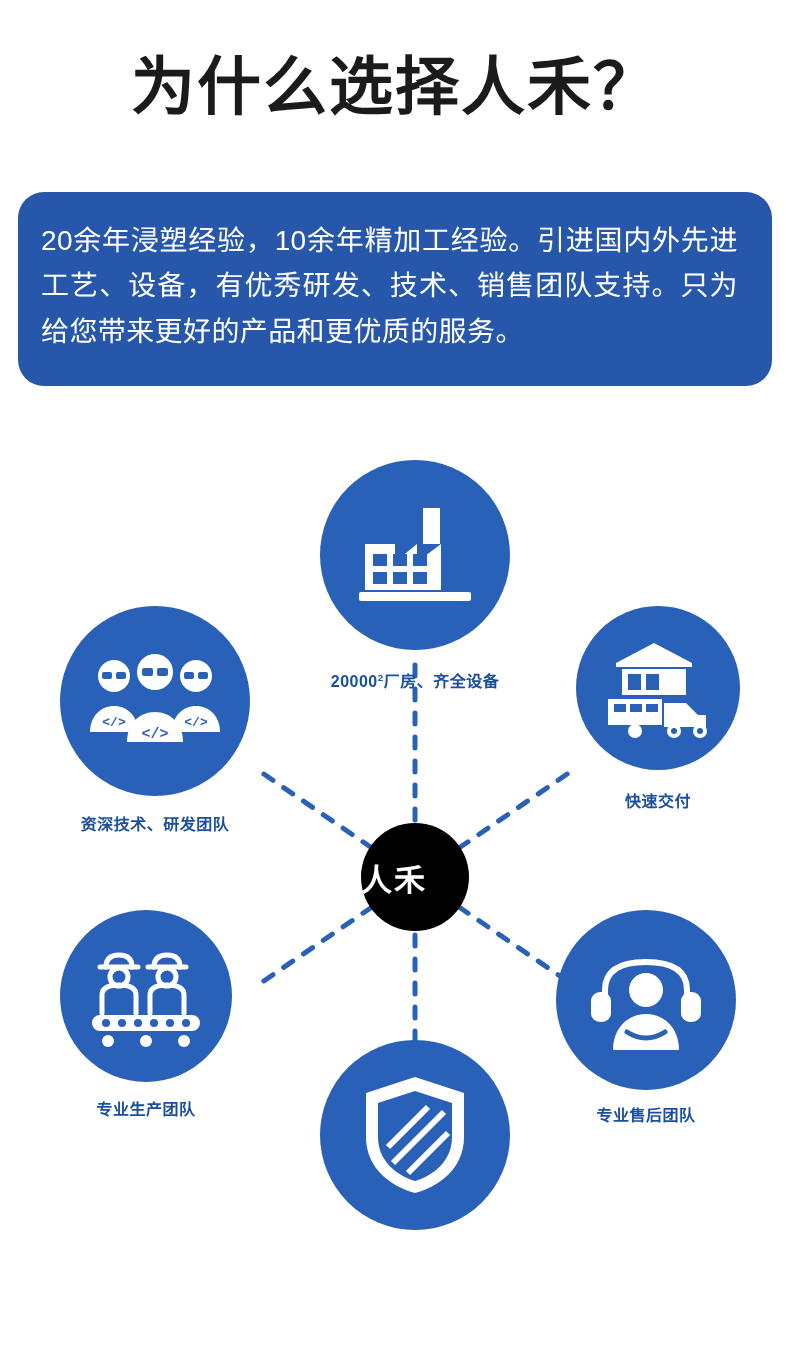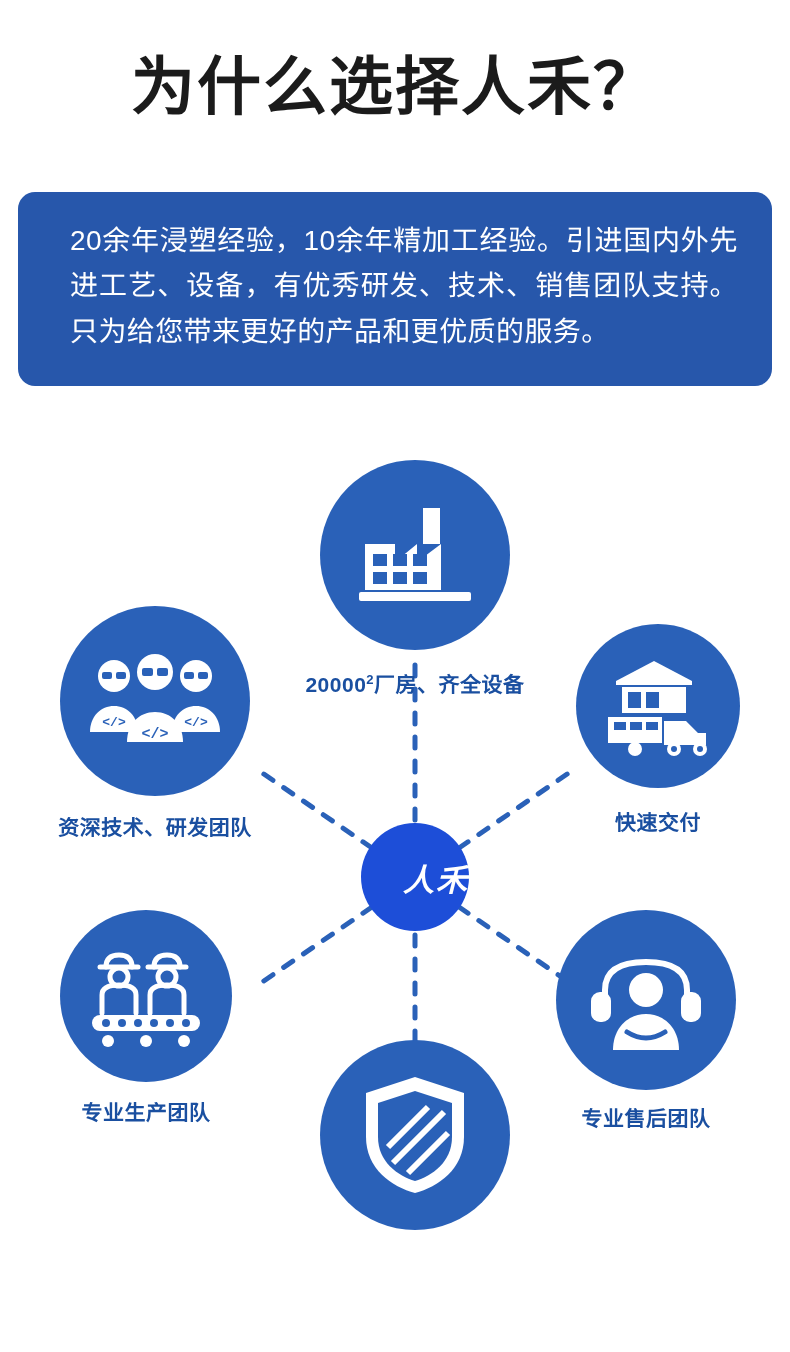--- a/index.html
+++ b/index.html
@@ -33,22 +33,22 @@
 
   
   .intro-box {
     position: absolute;
     top: 192px;
     left: 18px;
     width: 754px;
     height: 194px;
     box-sizing: border-box;
     background: #2757ab;
-    border-radius: 17px;
-    padding: 26px 34px 0 52px;
+    border-radius: 26px;
+    padding: 26px 34px 0 23px;
   }
   .intro-text {
     color: #ffffff;
     font-size: 28px;
     line-height: 1.62;
     text-align: justify;
     text-align-last: left;
     letter-spacing: 0.4px;
     font-weight: 400;
   }
@@ -70,40 +70,39 @@
     border-radius: 50%;
     display: flex;
     align-items: center;
     justify-content: center;
     box-sizing: border-box;
   }
   .node-label {
     position: absolute;
     width: 320px;
     text-align: center;
-    font-size: 21px;
+    font-size: 16px;
     font-weight: 700;
     color: #1a4fa0;
     white-space: nowrap;
     letter-spacing: 0.5px;
   }
 
   
   .hub {
     position: absolute;
     left: 361px;
     top: 403px;
     width: 108px;
     height: 108px;
-    background: #1d4ed8;
+    background: #000000;
     border-radius: 50%;
     display: flex;
     align-items: center;
-    justify-content: flex-end;
-    font-style: italic;
+    justify-content: flex-start;
   }
   .hub-text {
     color: #ffffff;
     font-size: 31px;
     font-weight: 700;
     letter-spacing: 2px;
   }
 
   .spokes {
     position: absolute;
@@ -195,21 +194,21 @@
           <rect x="97" y="26" width="10" height="7" rx="2"></rect>
             <rect x="111" y="26" width="10" height="7" rx="2"></rect>
           <rect x="55" y="22" width="11" height="8" rx="2"></rect>
             <rect x="70" y="22" width="11" height="8" rx="2"></rect>
         </g>
       </svg>
     </div>
     <div class="node-label" style="left:-65px; top:205px;">资深技术、研发团队</div>
   </div>
 
-  <div class="node" style="left:576px; top:204px;">
+  <div class="node" style="left:576px; top:186px;">
     <div class="circle" style="width:164px;height:164px;">
       <svg width="112" height="102" viewBox="0 0 112 102" xmlns="http://www.w3.org/2000/svg">
         <g fill="#ffffff">
 
           <path d="M14 26 L52 6 L90 26 L90 30 L14 30 Z"></path>
           <rect x="20" y="32" width="64" height="26"></rect>
 
           <rect x="6" y="62" width="54" height="26"></rect>
 
           <path d="M62 66 h22 l12 12 h8 v12 h-42 z"></path>

